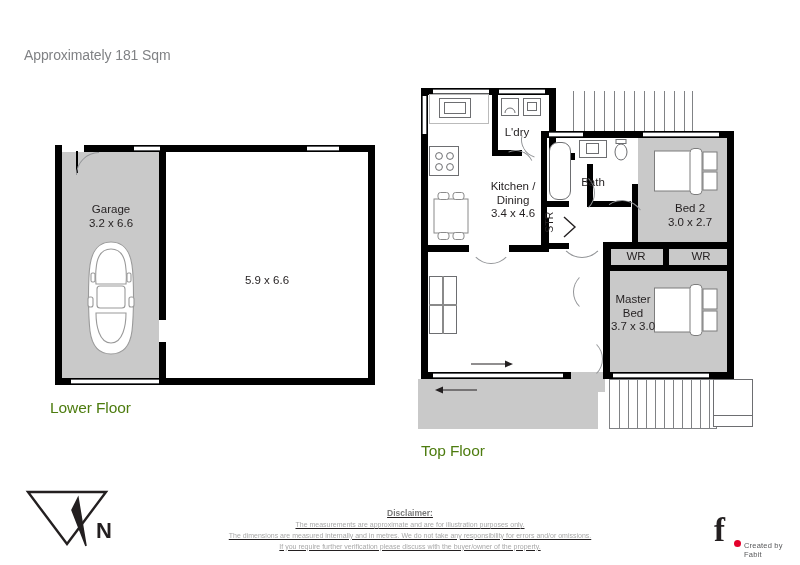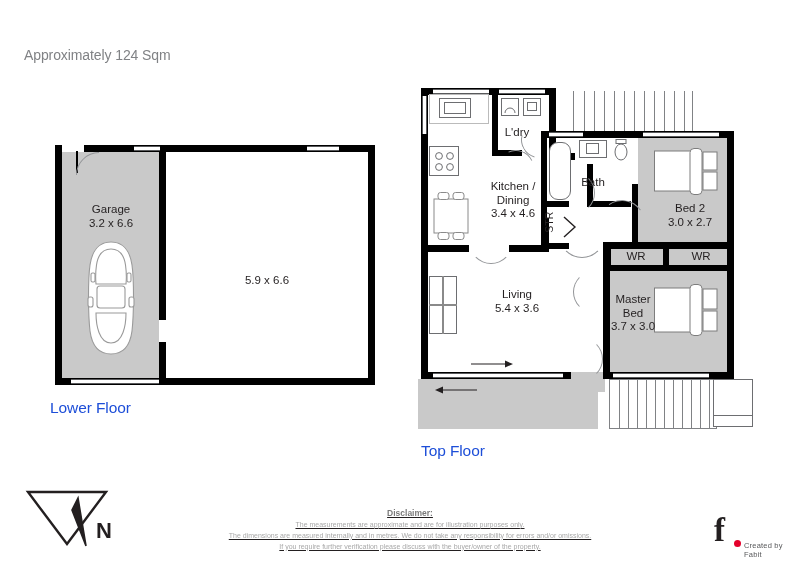--- a/index.html
+++ b/index.html
@@ -23,21 +23,21 @@
 
   
   .plan{position:absolute;}
   .wall{position:absolute;background:#000000;}
   .fill{position:absolute;background:#c9c9c9;}
   .white{position:absolute;background:#ffffff;}
   .thin{position:absolute;border:1px solid #6d6e71;background:#ffffff;box-sizing:border-box;}
   .lbl{position:absolute;text-align:center;line-height:1.18;color:#231f20;}
   .lbl .n{display:block;font-size:11.5px;}
   .lbl .d{display:block;font-size:11.5px;}
-  .floorlabel{position:absolute;font-size:15.5px;color:#1d4ed8;letter-spacing:-0.1px;}
+  .floorlabel{position:absolute;font-size:15.5px;color:#4d7c0f;letter-spacing:-0.1px;}
   .winline{position:absolute;background:#ffffff;border-top:1px solid #58595b;border-bottom:1px solid #58595b;box-sizing:border-box;}
   .stairs{position:absolute;}
   .stairs i{position:absolute;top:0;bottom:0;width:1px;background:#808285;}
   .arc{position:absolute;border:1px solid #939598;border-radius:50%;background:transparent;}
 
   
   #compass{position:absolute;left:18px;top:486px;width:110px;height:62px;}
   #disclaimer{position:absolute;left:180px;top:508px;width:460px;text-align:center;text-decoration:underline;}
   #disclaimer .dtitle{font-size:8.5px;font-weight:700;color:#7a7a7a;margin-bottom:2px;}
   #disclaimer .dline{font-size:7px;color:#a8a8a8;line-height:1.55;white-space:nowrap;}
@@ -45,21 +45,21 @@
   #fabit .f{position:absolute;left:0;top:-4px;font-family:"Liberation Serif", serif;font-size:33px;font-weight:700;color:#231f20;line-height:1;}
   #fabit .dot{position:absolute;left:20px;top:22px;width:7px;height:7px;border-radius:50%;background:#e4002b;}
   #fabit .ct{position:absolute;left:30px;top:23px;font-size:7.5px;color:#58595b;letter-spacing:.2px;}
 </style>
 </head>
 <body>
 
 <div class="page">
 
   <div id="header">
-    <div id="subtitle">Approximately 124 Sqm</div>
+    <div id="subtitle">Approximately 181 Sqm</div>
   </div>
 
   <div class="plan" id="lower" style="left:55px;top:145px;width:320px;height:240px;">
 
     <div class="fill" style="left:6px;top:6px;width:100px;height:228px;"></div>
 
     <div class="white" style="left:110px;top:6px;width:204px;height:228px;"></div>
 
     <div class="wall" style="left:0;top:0;width:320px;height:7px;"></div>
     <div class="wall" style="left:0;top:233px;width:320px;height:7px;"></div>
@@ -284,24 +284,20 @@
       <span class="n">Dining</span>
       <span class="d">3.4 x 4.6</span>
     </div>
     <div class="lbl" style="left:152px;top:88px;width:56px;">
       <span class="n">Bath</span>
     </div>
     <div class="lbl" style="left:235px;top:114px;width:84px;">
       <span class="n">Bed 2</span>
       <span class="d">3.0 x 2.7</span>
     </div>
-    <div class="lbl" style="left:58px;top:200px;width:92px;">
-      <span class="n">Living</span>
-      <span class="d">5.4 x 3.6</span>
-    </div>
     <div class="lbl" style="left:196px;top:205px;width:48px;">
       <span class="n">Master</span>
       <span class="n">Bed</span>
       <span class="d">3.7 x 3.0</span>
     </div>
     <div class="lbl" style="left:198px;top:162px;width:50px;">
       <span class="n">WR</span>
     </div>
     <div class="lbl" style="left:257px;top:162px;width:62px;">
       <span class="n">WR</span>

